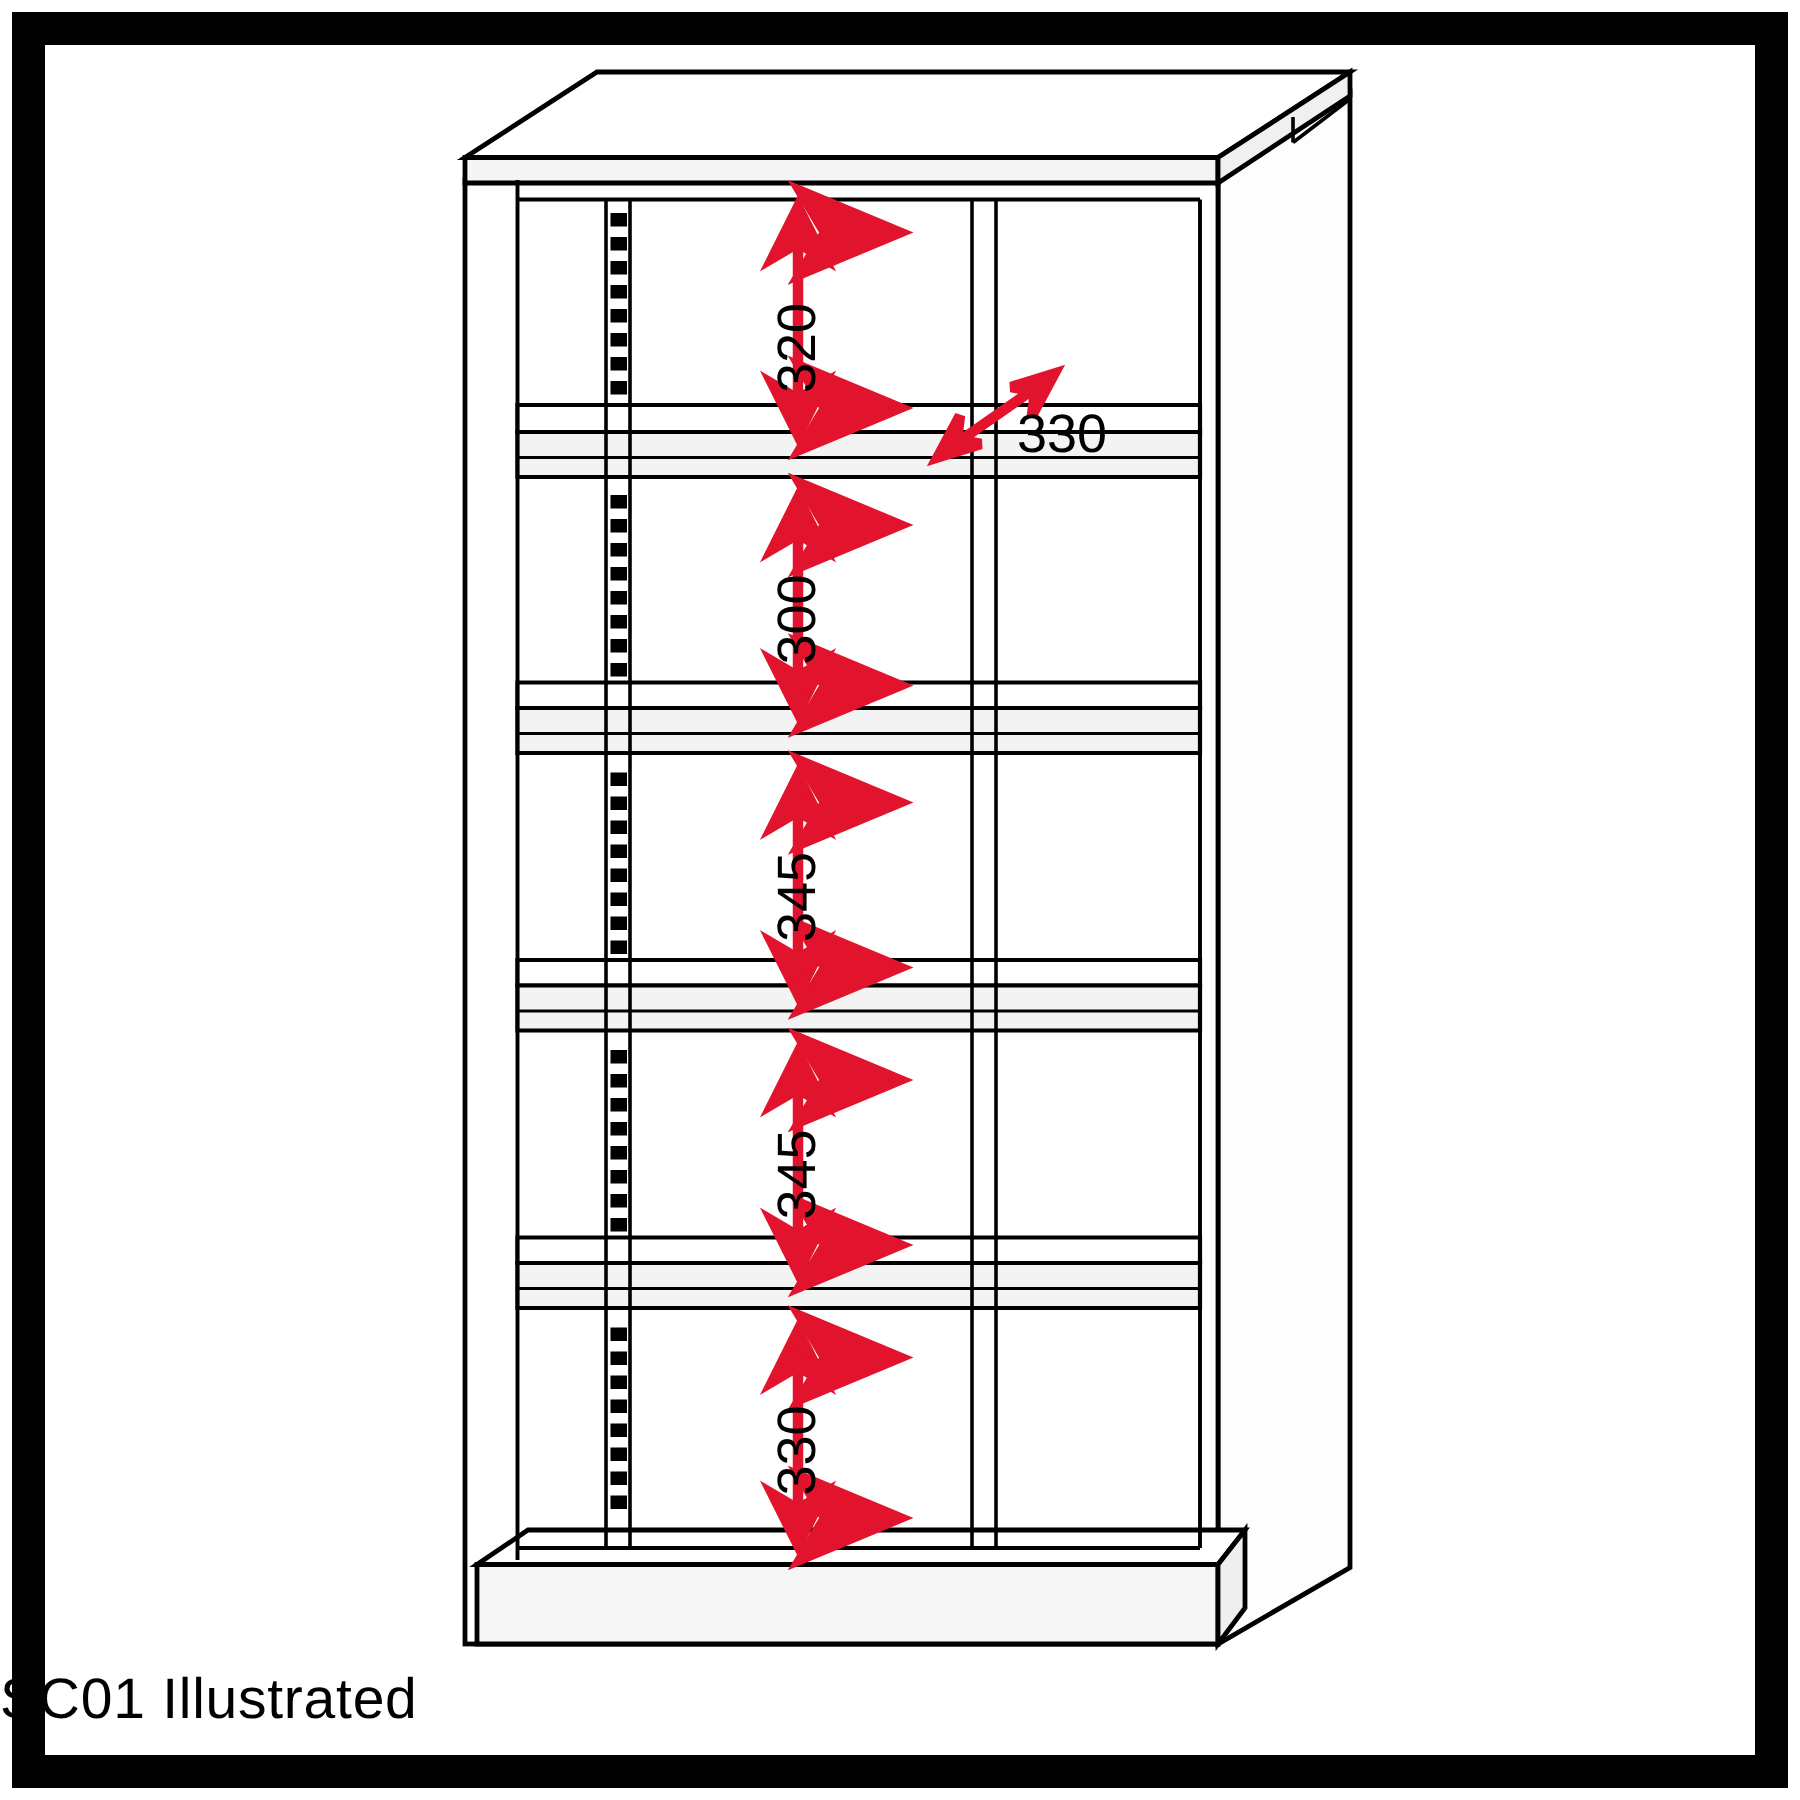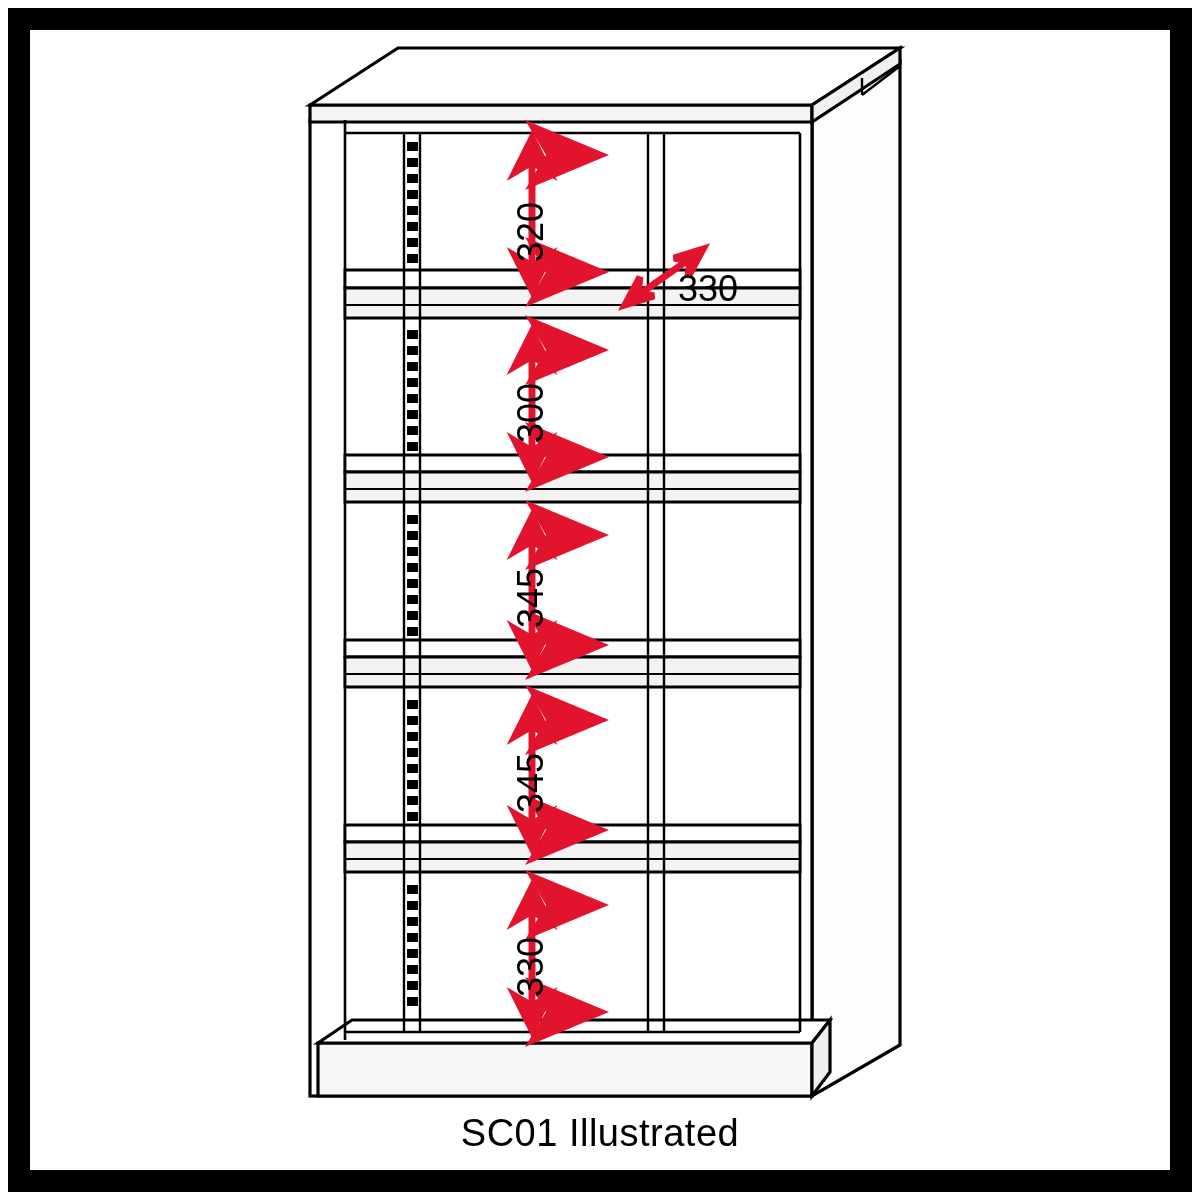--- a/index.html
+++ b/index.html
@@ -31,21 +31,21 @@
     left: 0;
     top: 0;
     width: 1200px;
     height: 1200px;
   }
   #caption {
     position: absolute;
     left: 0;
     top: 1112px;
     width: 1200px;
-    text-align: center;
+    text-align: left;
     font-size: 38px;
     color: #000000;
     letter-spacing: 0.5px;
     font-family: "Liberation Sans", sans-serif;
   }
   .dim-label {
     position: absolute;
     font-size: 36px;
     color: #000000;
     font-family: "Liberation Sans", sans-serif;

